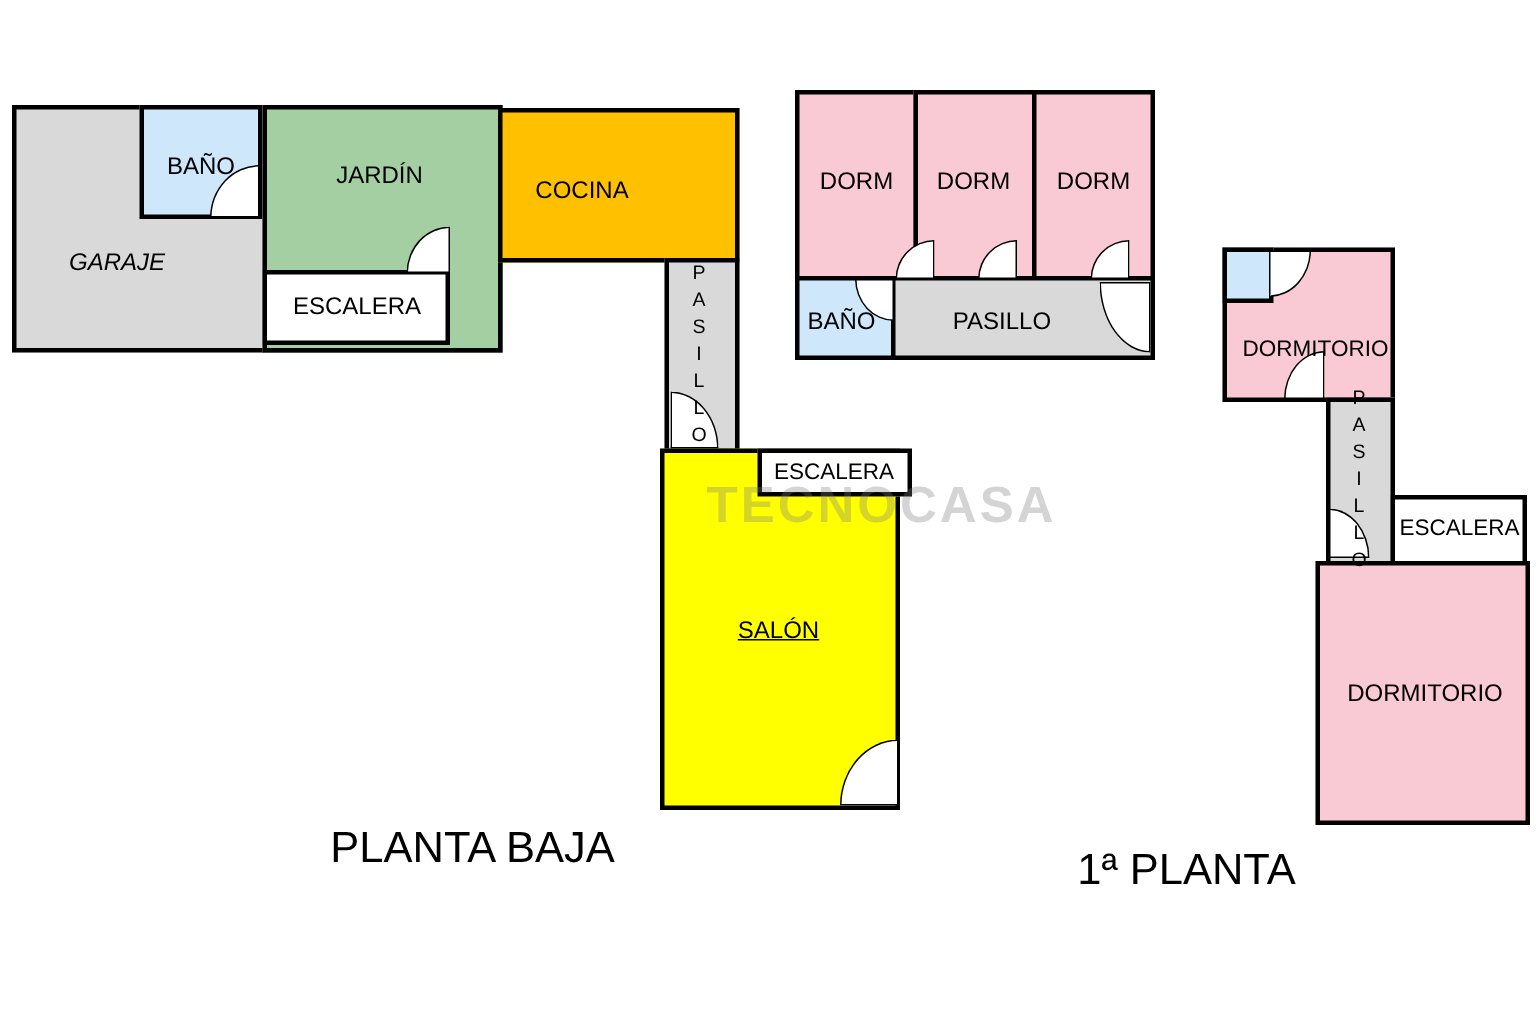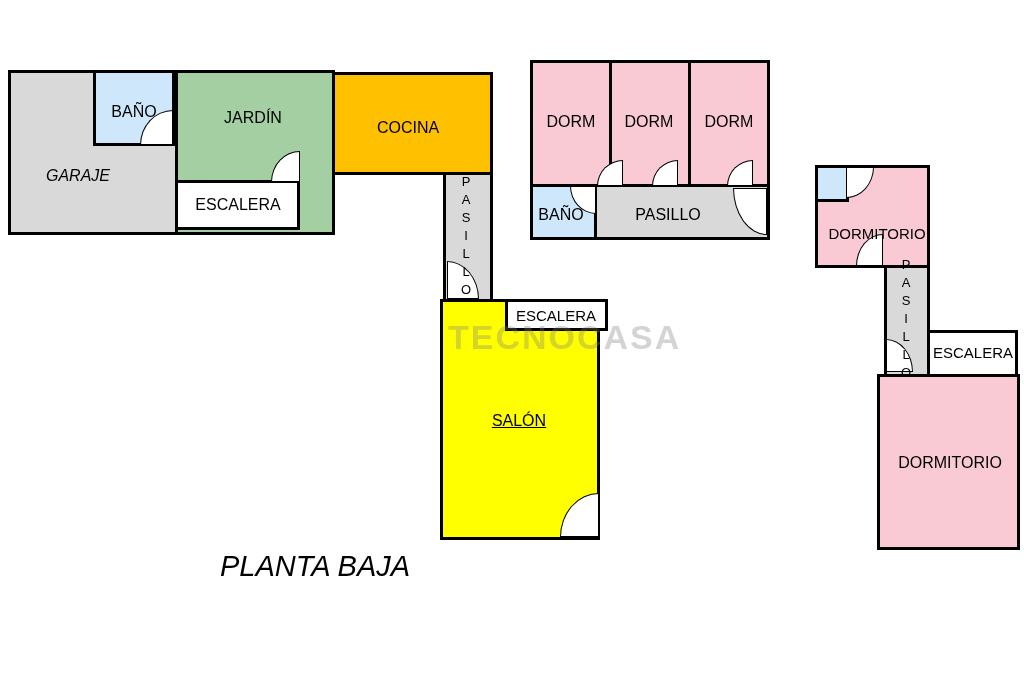--- a/index.html
+++ b/index.html
@@ -25,21 +25,21 @@
     position:absolute; transform:translate(-50%,-50%);
     font-size:29px; color:#000; white-space:nowrap; z-index:6;
   }
   .arc {
     position:absolute; box-sizing:border-box;
     background:#ffffff; border:1.5px solid #000; z-index:4;
   }
   .watermark {
     position:absolute; z-index:5;
     font-size:34px; font-weight:bold; letter-spacing:2px;
-    color:rgba(125,125,125,0.33); white-space:nowrap;
+    color:rgba(125,125,125,0.33); white-space:nowrap;margin-left:23px;
   }
 </style>
 </head>
 <body>
 
 <div class="stage">
 
   <div class="room" style="left: 8px; top: 70px; width: 327px; height: 165px; background: rgb(217, 217, 217);"></div>
   <div class="room" style="left: 175px; top: 70px; width: 160px; height: 165px; background: rgb(163, 207, 163);"></div>
   <div class="room" style="left: 93px; top: 70px; width: 82px; height: 76px; background: rgb(207, 231, 251);"></div>
@@ -73,30 +73,31 @@
   <div class="arc" style="left:846px; top:167px; width:28px; height:31px; border-radius:0 0 100% 0;"></div>
   <div class="arc" style="left:856px; top:234px; width:27px; height:32px; border-radius:100% 0 0 0;"></div>
   <div class="arc" style="left:886px; top:339px; width:27px; height:33px; border-radius:0 100% 0 0;"></div>
 
   <div class="watermark" style="left:448px; top:318px;">TECNOCASA</div>
 
   <span class="label" style="left:78px; top:176px;font-style:italic;">GARAJE</span>
   <span class="label" style="left:134px; top:112px;">BAÑO</span>
   <span class="label" style="left:253px; top:118px;">JARDÍN</span>
   <span class="label" style="left:238px; top:205px;">ESCALERA</span>
-  <span class="label" style="left:408px; top:128px;">COCINA</span>
+  <span class="label" style="left:388px; top:128px;">COCINA</span>
   <span class="vlabel" style="left:466px; top:237px;">PASILLO</span>
   <span class="label" style="left:519px; top:421px;text-decoration:underline;">SALÓN</span>
   <span class="label small" style="left:556px; top:315px;">ESCALERA</span>
 
   <span class="label" style="left:571px; top:122px;">DORM</span>
   <span class="label" style="left:649px; top:122px;">DORM</span>
   <span class="label" style="left:729px; top:122px;">DORM</span>
   <span class="label" style="left:561px; top:215px;">BAÑO</span>
   <span class="label" style="left:668px; top:215px;">PASILLO</span>
   <span class="label small" style="left:877px; top:233px;">DORMITORIO</span>
   <span class="vlabel" style="left:906px; top:320px;">PASILLO</span>
   <span class="label small" style="left:973px; top:352px;">ESCALERA</span>
   <span class="label" style="left:950px; top:463px;">DORMITORIO</span>
 
-  <div class="floor-title" style="left:315px; top:566px;font-style:italic;">PLANTA BAJA</div>
+  <div class="floor-title" style="left:315px; top:566px;">PLANTA BAJA</div>
+  <div class="floor-title" style="left:791px; top:581px;">1ª PLANTA</div>
 
 </div>
 
 </body></html>

